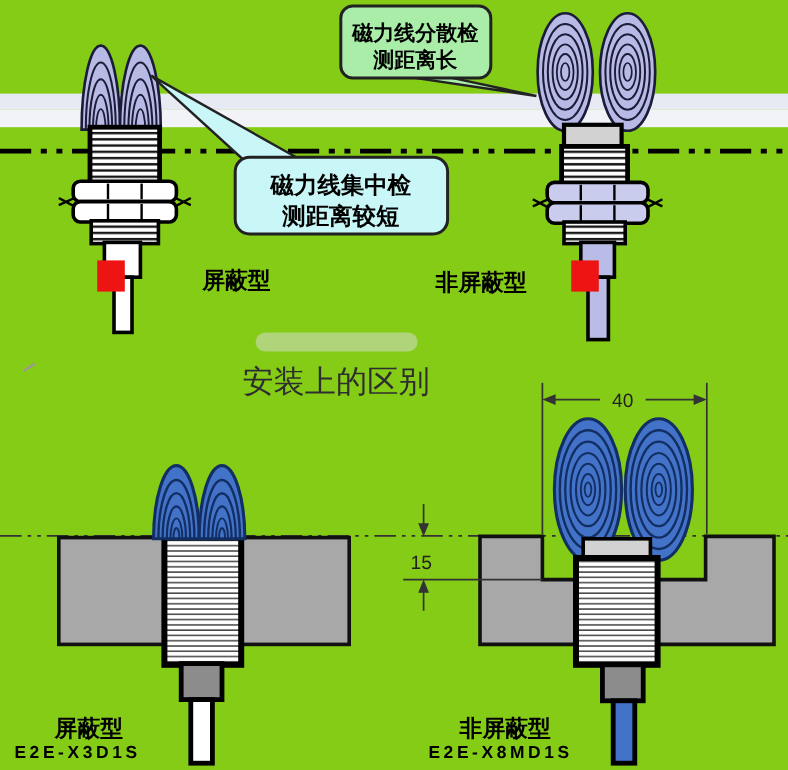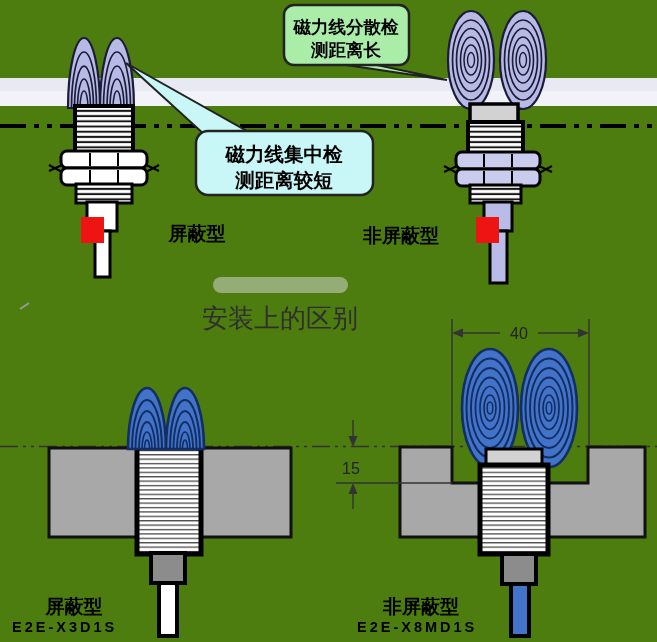--- a/index.html
+++ b/index.html
@@ -1,16 +1,16 @@
 <!DOCTYPE html>
 <html><head>
 <meta charset="utf-8">
 <style>
   html,body{margin:0;padding:0;background:#ffffff;}
-  .stage{position:relative;width:657px;height:642px;background:#4d7c0f;overflow:hidden;
+  .stage{position:relative;width:657px;height:642px;background:#84cc16;overflow:hidden;
          font-family:"Liberation Sans","DejaVu Sans",sans-serif;}
   svg{display:block}
   text{font-family:"Liberation Sans","DejaVu Sans",sans-serif;fill:#000;}
   .cjk-bold{font-weight:700;}
   .model{font-weight:700;letter-spacing:3px;}
   .title{font-weight:400;fill:#2e2e2e;}
   .dim{fill:#222;font-weight:400;}
 </style>
 </head>
 <body>

